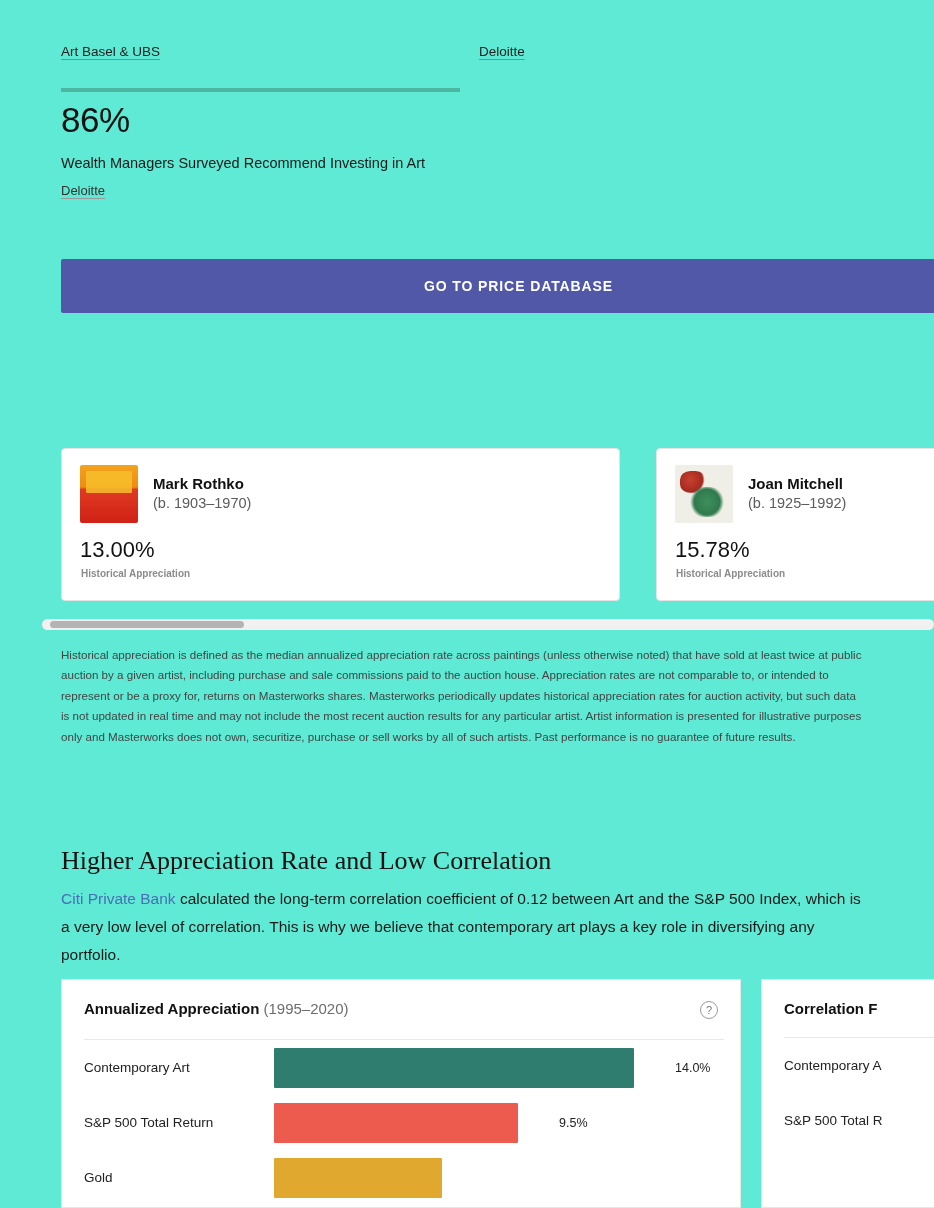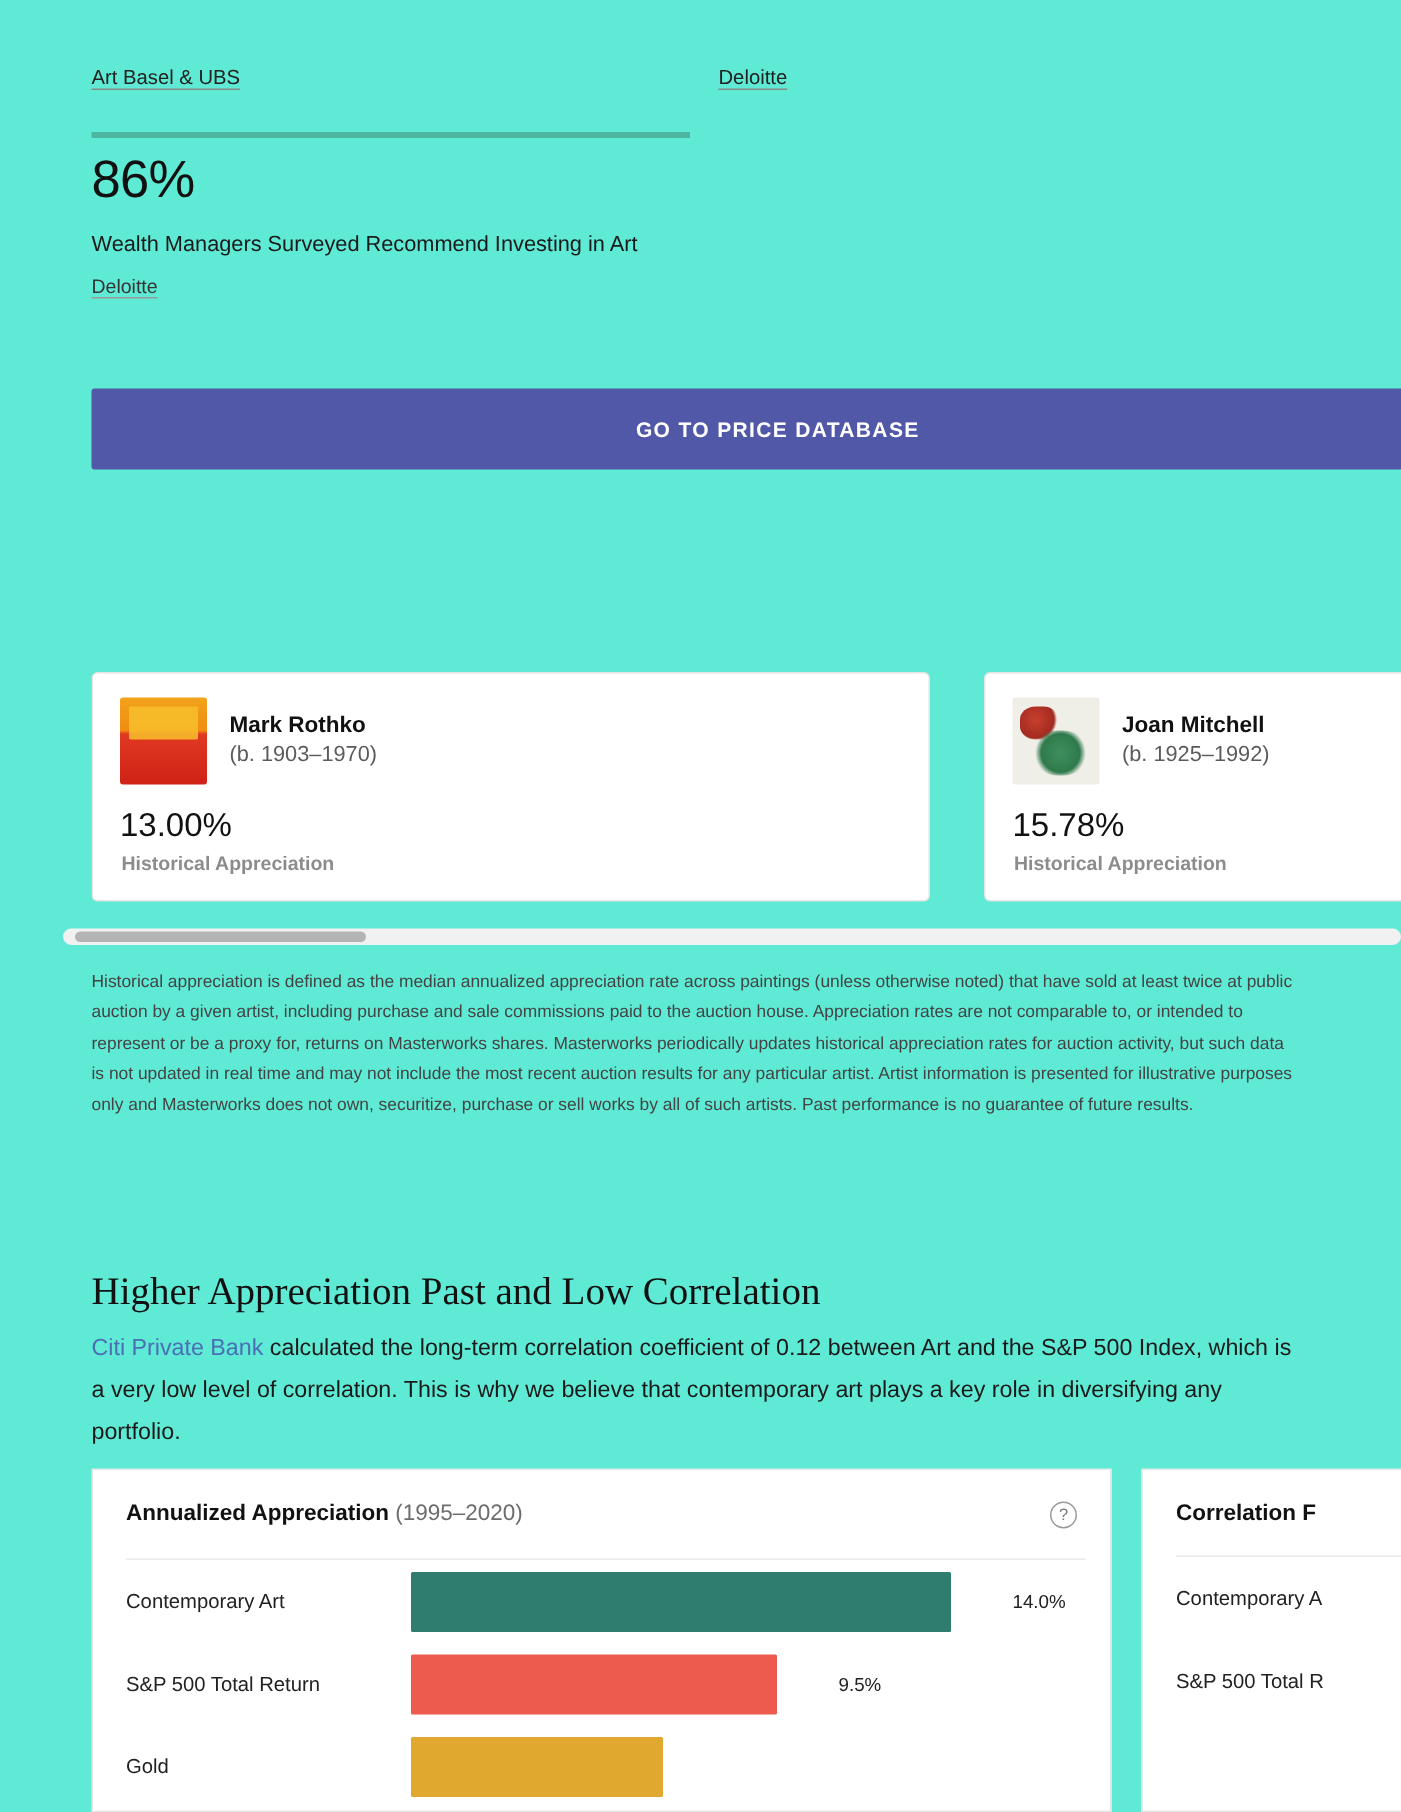--- a/index.html
+++ b/index.html
@@ -194,21 +194,21 @@
     position: absolute;
     left: 18px;
     top: 88px;
     font-size: 22px;
     color: #111;
   }
   .artist-rate-label {
     position: absolute;
     left: 19px;
     top: 119px;
-    font-size: 13px;
+    font-size: 10px;
     font-weight: bold;
     color: #8c8c8c;
   }
 
   
   .h-scrollbar {
     position: absolute;
     left: 42px;
     top: 619px;
     width: 892px;
@@ -382,21 +382,21 @@
     </div>
 
   </div>
 
   <div class="h-scrollbar">
     <div class="h-scrollbar-thumb"></div>
   </div>
 
   <p class="disclaimer">Historical appreciation is defined as the median annualized appreciation rate across paintings (unless otherwise noted) that have sold at least twice at public auction by a given artist, including purchase and sale commissions paid to the auction house. Appreciation rates are not comparable to, or intended to represent or be a proxy for, returns on Masterworks shares. Masterworks periodically updates historical appreciation rates for auction activity, but such data is not updated in real time and may not include the most recent auction results for any particular artist. Artist information is presented for illustrative purposes only and Masterworks does not own, securitize, purchase or sell works by all of such artists. Past performance is no guarantee of future results.</p>
 
-  <h2 class="section-title" id="corr-title">Higher Appreciation Past and Low Correlation</h2>
+  <h2 class="section-title" id="corr-title">Higher Appreciation Rate and Low Correlation</h2>
 
   <p class="corr-para"><a class="corr-link" href="#">Citi Private Bank</a><span> calculated the long-term correlation coefficient of 0.12 between Art and the S&amp;P 500 Index, which is a very low level of correlation. This is why we believe that contemporary art plays a key role in diversifying any portfolio.</span></p>
 
   <div class="chart-row">
 
     <div class="chart-card">
       <div class="chart-head">
         <div class="chart-title">
           <b>Annualized Appreciation</b>
           <span class="range">(1995–2020)</span>

